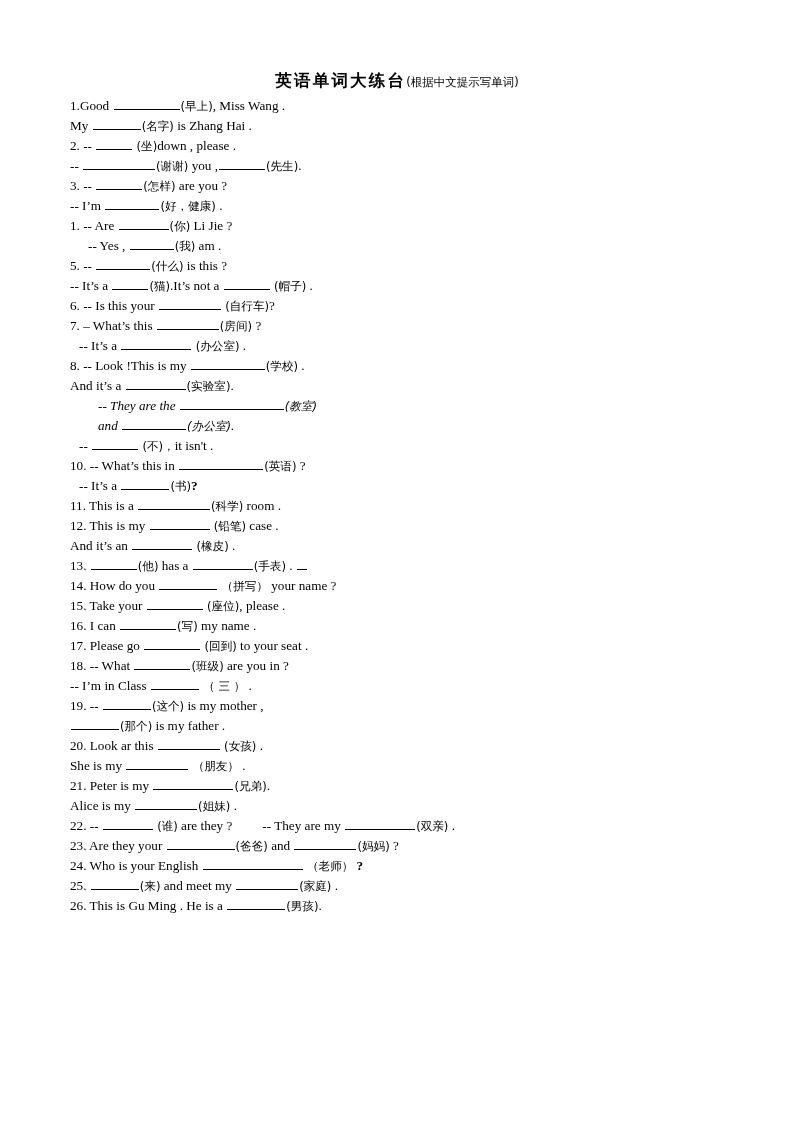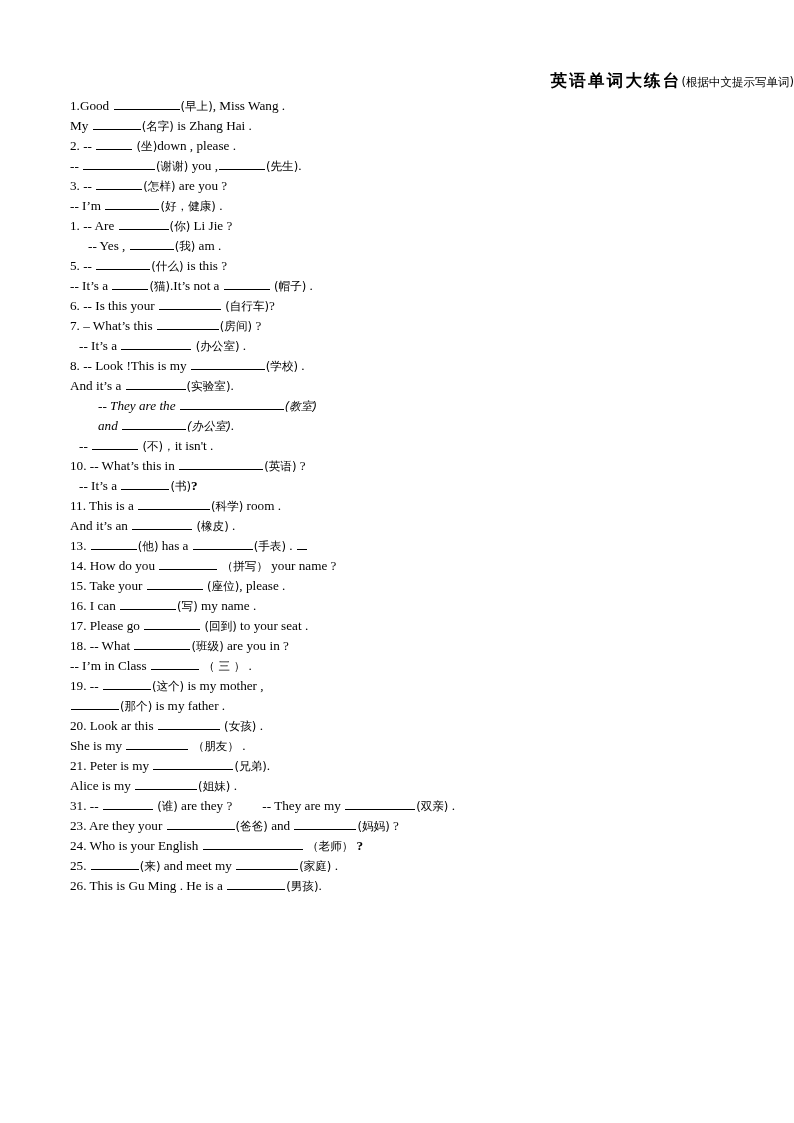--- a/index.html
+++ b/index.html
@@ -23,21 +23,21 @@
     background: #ffffff;
     box-sizing: border-box;
   }
 
   
   .title-block {
     position: absolute;
     top: 70px;
     left: 0;
     width: 794px;
-    text-align: right;
+    text-align: center;
     white-space: nowrap;
   }
   .title-main {
     font-family: "DejaVu Sans", sans-serif;
     font-weight: bold;
     font-size: 16.5px;
     letter-spacing: 2.2px;
     vertical-align: baseline;
   }
   .title-sub {
@@ -105,34 +105,35 @@
       <div class="line ind-0"><span>7. – What’s this </span><span class="blank" style="width: 62px;"></span><span class="cn">(房间)</span><span> ?</span></div>
       <div class="line ind-1"><span>-- It’s a </span><span class="blank" style="width: 70px;"></span><span> </span><span class="cn">(办公室)</span><span> .</span></div>
       <div class="line ind-0"><span>8. -- Look !This is my </span><span class="blank" style="width: 74px;"></span><span class="cn">(学校)</span><span> .</span></div>
       <div class="line ind-0"><span>And it’s a </span><span class="blank" style="width: 60px;"></span><span class="cn">(实验室)</span><span>.</span></div>
       <div class="line ind-3"><span>-- They are the </span><span class="blank" style="width: 104px;"></span><span class="cn">(教室)</span></div>
       <div class="line ind-3"><span>and </span><span class="blank" style="width: 64px;"></span><span class="cn">(办公室)</span><span>.</span></div>
       <div class="line ind-1"><span>-- </span><span class="blank" style="width: 46px;"></span><span> </span><span class="cn">(不)，</span><span>it isn't .</span></div>
       <div class="line ind-0"><span>10. -- What’s this in </span><span class="blank" style="width: 84px;"></span><span class="cn">(英语)</span><span> ?</span></div>
       <div class="line ind-1"><span>-- It’s a </span><span class="blank" style="width: 48px;"></span><span class="cn">(书)</span><span style="font-weight: bold;">?</span></div>
       <div class="line ind-0"><span>11. This is a </span><span class="blank" style="width: 72px;"></span><span class="cn">(科学)</span><span> room .</span></div>
+      <div class="line ind-0"><span>12. This is my </span><span class="blank" style="width: 60px;"></span><span> </span><span class="cn">(铅笔)</span><span> case .</span></div>
       <div class="line ind-0"><span>And it’s an </span><span class="blank" style="width: 60px;"></span><span> </span><span class="cn">(橡皮)</span><span> .</span></div>
       <div class="line ind-0"><span>13. </span><span class="blank" style="width: 46px;"></span><span class="cn">(他)</span><span> has a </span><span class="blank" style="width: 60px;"></span><span class="cn">(手表)</span><span> . </span><span class="blank" style="width: 10px;"></span></div>
       <div class="line ind-0"><span>14. How do you </span><span class="blank" style="width: 58px;"></span><span> </span><span class="cn">（拼写）</span><span> your name ?</span></div>
       <div class="line ind-0"><span>15. Take your </span><span class="blank" style="width: 56px;"></span><span> </span><span class="cn">(座位)</span><span>, please .</span></div>
       <div class="line ind-0"><span>16. I can </span><span class="blank" style="width: 56px;"></span><span class="cn">(写)</span><span> my name .</span></div>
       <div class="line ind-0"><span>17. Please go </span><span class="blank" style="width: 56px;"></span><span> </span><span class="cn">(回到)</span><span> to your seat .</span></div>
       <div class="line ind-0"><span>18. -- What </span><span class="blank" style="width: 56px;"></span><span class="cn">(班级)</span><span> are you in ?</span></div>
       <div class="line ind-0"><span>-- I’m in Class </span><span class="blank" style="width: 48px;"></span><span> </span><span class="cn">（ 三 ）</span><span> .</span></div>
       <div class="line ind-0"><span>19. -- </span><span class="blank" style="width: 48px;"></span><span class="cn">(这个)</span><span> is my mother ,</span></div>
       <div class="line ind-0"><span class="blank" style="width: 48px;"></span><span class="cn">(那个)</span><span> is my father .</span></div>
       <div class="line ind-0"><span>20. Look ar this </span><span class="blank" style="width: 62px;"></span><span> </span><span class="cn">(女孩)</span><span> .</span></div>
       <div class="line ind-0"><span>She is my </span><span class="blank" style="width: 62px;"></span><span> </span><span class="cn">（朋友）</span><span> .</span></div>
       <div class="line ind-0"><span>21. Peter is my </span><span class="blank" style="width: 80px;"></span><span class="cn">(兄弟)</span><span>.</span></div>
       <div class="line ind-0"><span>Alice is my </span><span class="blank" style="width: 62px;"></span><span class="cn">(姐妹)</span><span> .</span></div>
-      <div class="line ind-0"><span>31. -- </span><span class="blank" style="width: 50px;"></span><span> </span><span class="cn">(谁)</span><span> are they ?</span><span class="sp" style="width: 30px;"></span><span>-- They are my </span><span class="blank" style="width: 70px;"></span><span class="cn">(双亲)</span><span> .</span></div>
+      <div class="line ind-0"><span>22. -- </span><span class="blank" style="width: 50px;"></span><span> </span><span class="cn">(谁)</span><span> are they ?</span><span class="sp" style="width: 30px;"></span><span>-- They are my </span><span class="blank" style="width: 70px;"></span><span class="cn">(双亲)</span><span> .</span></div>
       <div class="line ind-0"><span>23. Are they your </span><span class="blank" style="width: 68px;"></span><span class="cn">(爸爸)</span><span> and </span><span class="blank" style="width: 62px;"></span><span class="cn">(妈妈)</span><span> ?</span></div>
       <div class="line ind-0"><span>24. Who is your English </span><span class="blank" style="width: 100px;"></span><span> </span><span class="cn">（老师）</span><span> </span><span style="font-weight: bold;">?</span></div>
       <div class="line ind-0"><span>25. </span><span class="blank" style="width: 48px;"></span><span class="cn">(来)</span><span> and meet my </span><span class="blank" style="width: 62px;"></span><span class="cn">(家庭)</span><span> .</span></div>
       <div class="line ind-0"><span>26. This is Gu Ming . He is a </span><span class="blank" style="width: 58px;"></span><span class="cn">(男孩)</span><span>.</span></div>
     </div>
 
 </div>
 
 </body></html>

